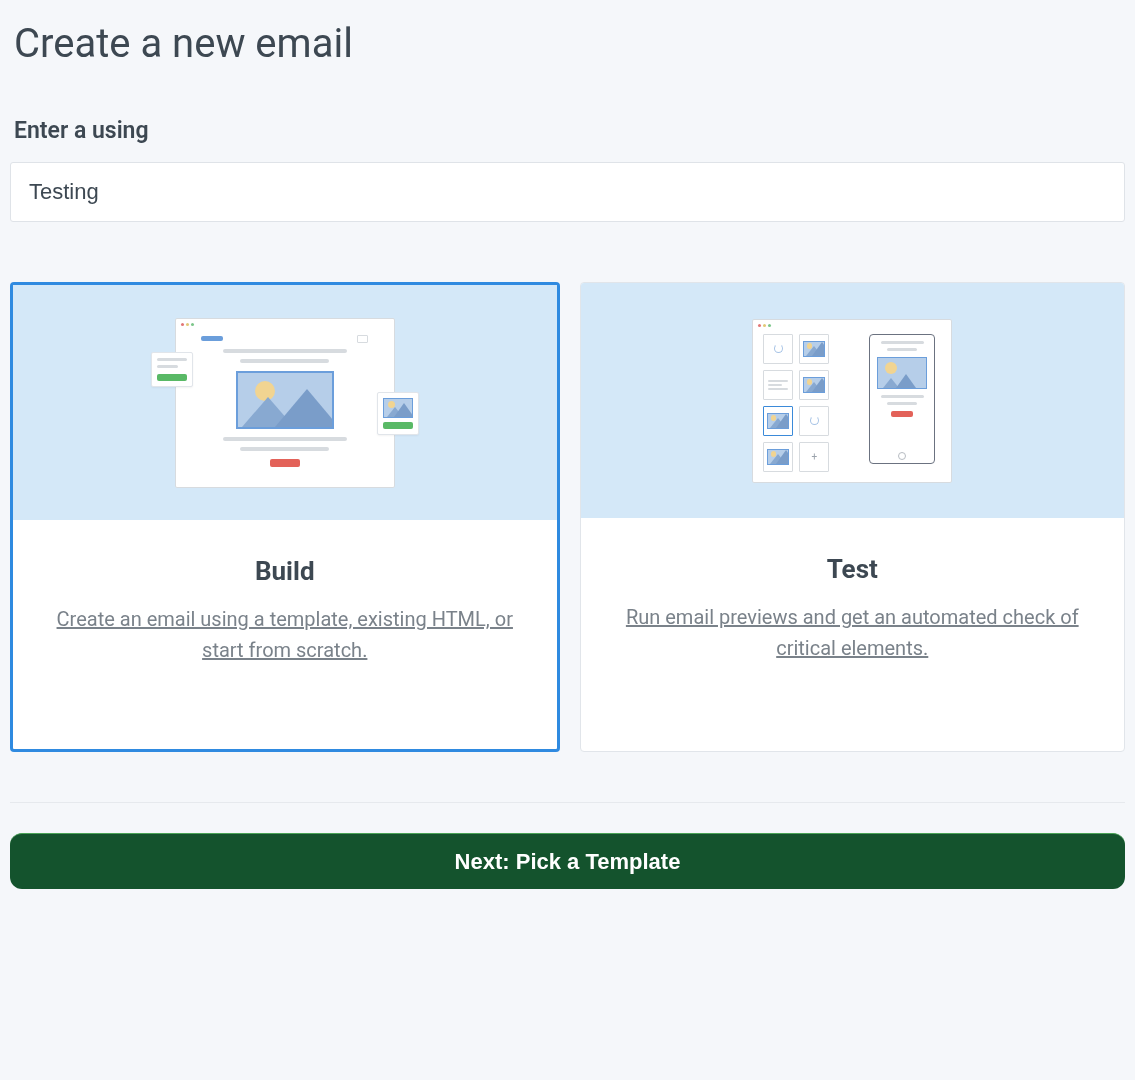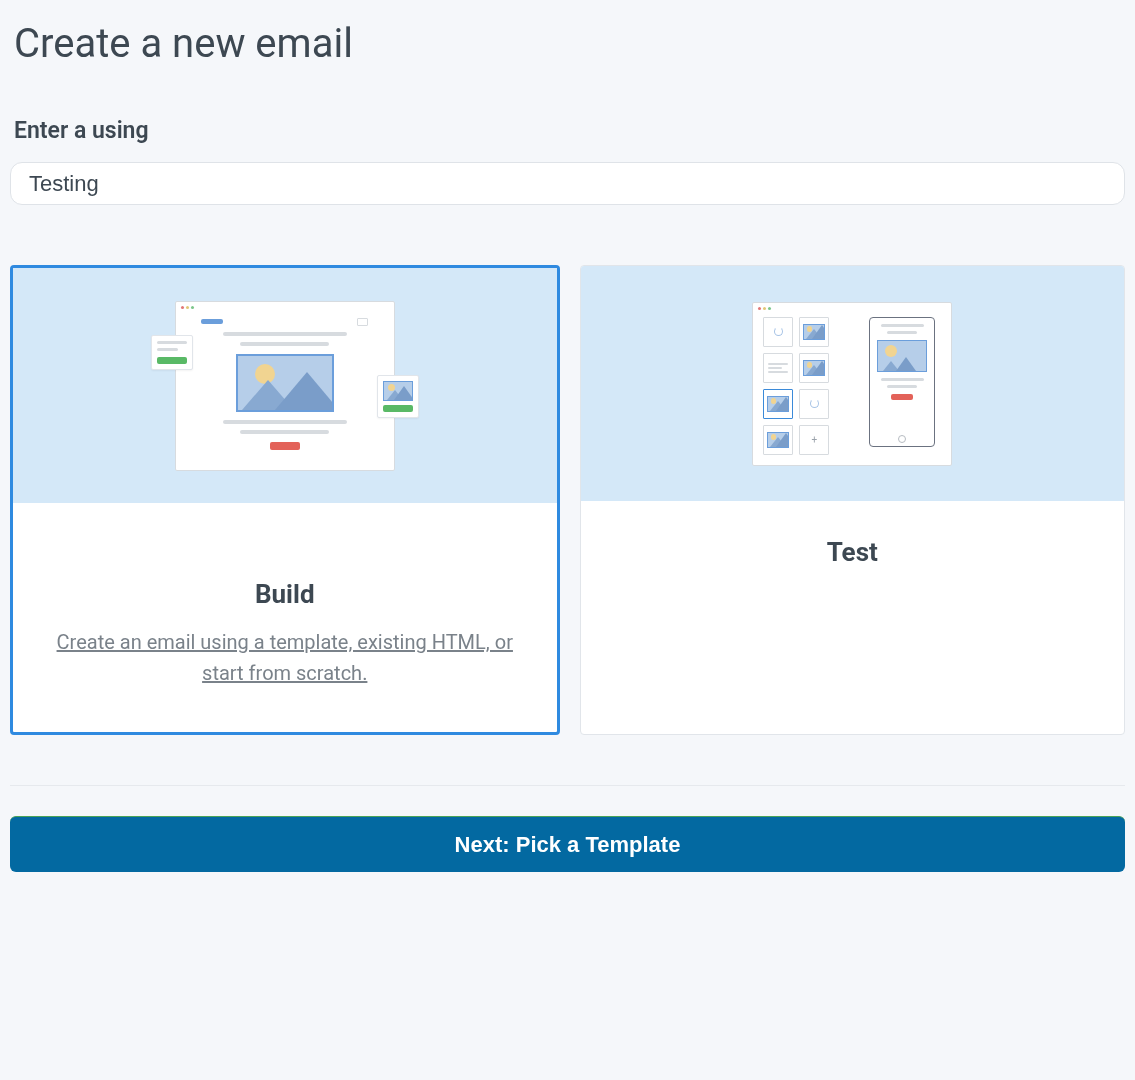--- a/index.html
+++ b/index.html
@@ -21,23 +21,23 @@
       margin: 10px 0 50px 4px;
     }
     .section-label {
       font-size: 23px;
       font-weight: 600;
       color: #3d4852;
       margin: 0 0 18px 4px;
     }
     .title-input {
       width: 100%;
-      height: 43px;
+      height: 60px;
       border: 1px solid #dfe3e8;
-      border-radius: 12px;
+      border-radius: 3px;
       padding: 0 18px;
       font-size: 22px;
       color: #3d4852;
       background: #ffffff;
       outline: none;
     }
     .start-section {
       margin-top: 60px;
     }
     .card-row {
@@ -51,21 +51,20 @@
       border: 1px solid #e1e5ea;
       border-radius: 4px;
       overflow: hidden;
       display: flex;
       flex-direction: column;
       cursor: pointer;
       min-height: 470px;
     }
     .option-card.selected {
       border: 3px solid #2f8ae0;
-      gap: 40px;
     }
     .card-illustration {
       background: #d4e8f8;
       height: 235px;
       display: flex;
       align-items: center;
       justify-content: center;
     }
     .card-body {
       padding: 36px 24px 30px 24px;
@@ -85,24 +84,24 @@
       text-decoration: underline;
     }
     .divider {
       height: 1px;
       background: #e6e9ed;
       margin: 50px 0 30px 0;
     }
     .next-button {
       width: 100%;
       height: 56px;
-      background: #0369a1;
+      background: #14532d;
       border: none;
       border-top: 1px solid #4aa357;
-      border-radius: 6px;
+      border-radius: 12px;
       color: #ffffff;
       font-size: 22px;
       font-weight: 600;
       cursor: pointer;
     }
     
     .illus-window {
       background: #ffffff;
       border: 1px solid #d7dbdf;
       border-radius: 2px;
@@ -387,20 +386,21 @@
               <div class="bar" style="width:80%;height:3px;margin-top:2px;"></div>
               <div class="bar" style="width:56%;height:3px;"></div>
               <div class="bar red" style="width:22px;height:6px;margin-top:2px;"></div>
               <div class="home"></div>
             </div>
           </div>
         </div>
       </div>
       <div class="card-body">
         <div class="card-title">Test</div>
+        <div class="card-desc">Run email previews and get an automated check of critical elements.</div>
       </div>
     </div>
 
   </div>
 </div>
 
 <div class="divider"></div>
 
 <button class="next-button">Next: Pick a Template</button>
 

